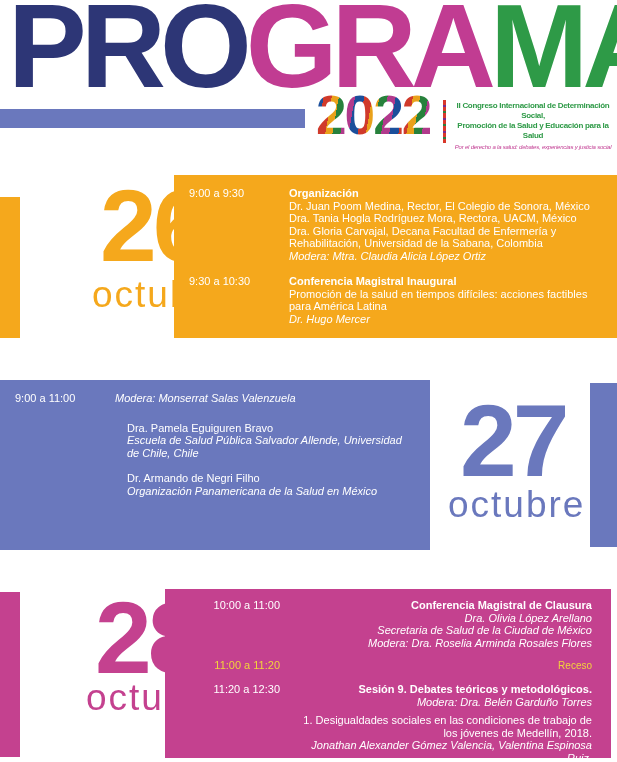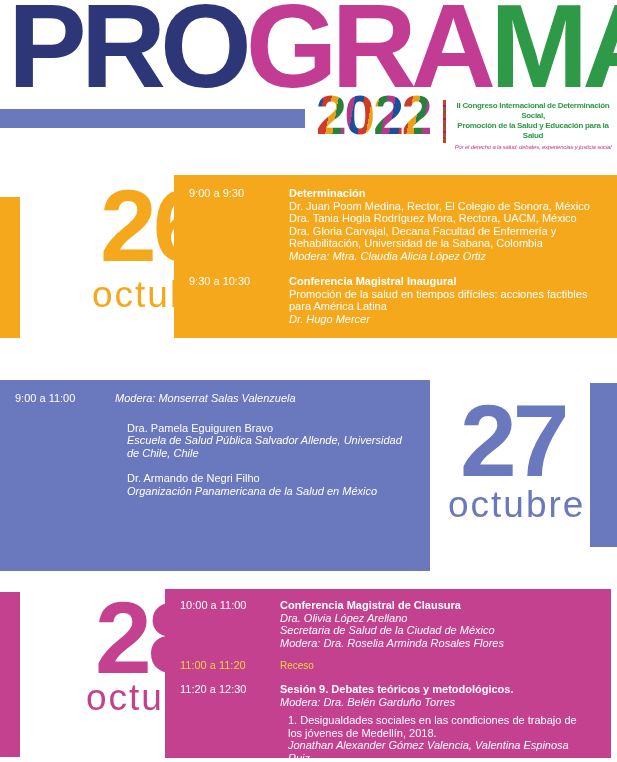--- a/index.html
+++ b/index.html
@@ -39,27 +39,27 @@
   #mon28{left:86px;top:679px;color:#C4418F;}
 
   
   .sched{position:absolute;color:#fff;font-size:11px;line-height:12.5px;box-sizing:border-box;}
   .entry{display:flex;margin-bottom:13px;}
   .time{width:100px;flex:none;}
   .etitle{font-weight:bold;}
   .it{font-style:italic;}
   #sched26{left:174px;top:175px;width:446px;height:163px;background:#F5A81C;padding:12px 0 0 15px;}
   #sched26 .body{width:307px;}
-  #sched27{left:0;top:380px;width:430px;height:191px;background:#6A78BD;padding:12px 0 0 15px;}
+  #sched27{left:0;top:380px;width:430px;height:170px;background:#6A78BD;padding:12px 0 0 15px;}
   #sched27 .body{width:300px;}
   .speaker{margin:13px 0 0 12px;}
   .speaker.first{margin-top:17px;}
   #sched28{left:165px;top:589px;width:446px;height:169px;background:#C4418F;padding:10px 0 0 15px;}
   #sched28 .body{width:312px;}
-  #sched28 .entry{margin-bottom:10px;}
+  #sched28 .entry{margin-bottom:10px;text-align:right;}
   .receso .time,.receso .rtitle{color:#F2D43C;}
   .rtitle{font-size:10px;line-height:14px;}
   .item{margin:6px 0 0 8px;}
 </style>
 </head>
 <body>
 
 <div class="poster">
 
   <div class="main-title">
@@ -74,21 +74,21 @@
     <div class="tagline">Por el derecho a la salud: debates, experiencias y justicia social</div>
   </div>
 
   <div id="bar26" class="accent-bar"></div>
   <div id="num26" class="day-num">26</div>
   <div id="mon26" class="day-month">octubre</div>
   <div id="sched26" class="sched">
     <div class="entry">
       <div class="time">9:00 a 9:30</div>
       <div class="body">
-        <div class="etitle">Determinación</div>
+        <div class="etitle">Organización</div>
         <div>Dr. Juan Poom Medina, Rector, El Colegio de Sonora, México</div>
         <div>Dra. Tania Hogla Rodríguez Mora, Rectora, UACM, México</div>
         <div>Dra. Gloria Carvajal, Decana Facultad de Enfermería y Rehabilitación, Universidad de la Sabana, Colombia</div>
         <div class="it">Modera: Mtra. Claudia Alicia López Ortiz</div>
       </div>
     </div>
     <div class="entry">
       <div class="time">9:30 a 10:30</div>
       <div class="body">
         <div class="etitle">Conferencia Magistral Inaugural</div>

